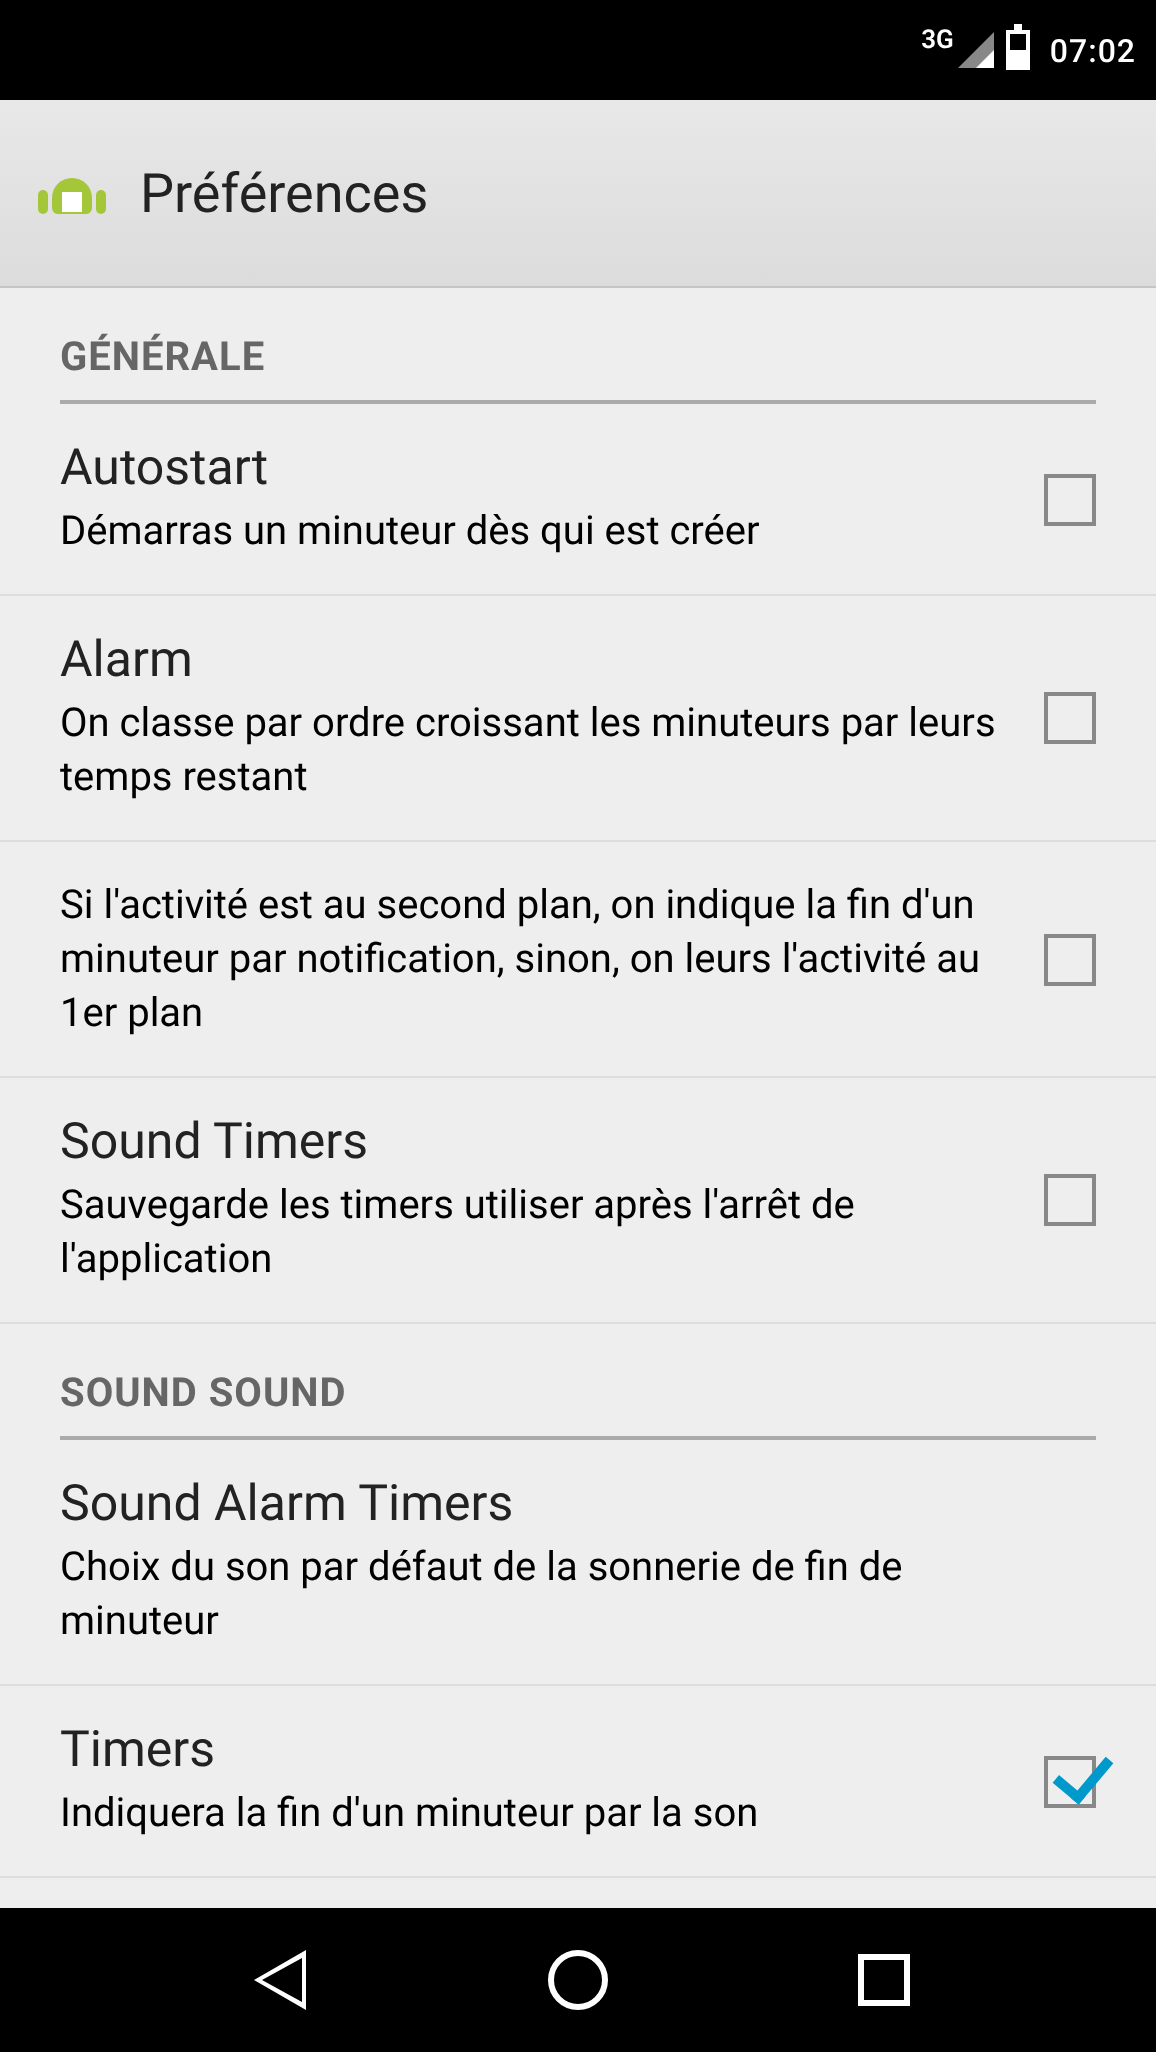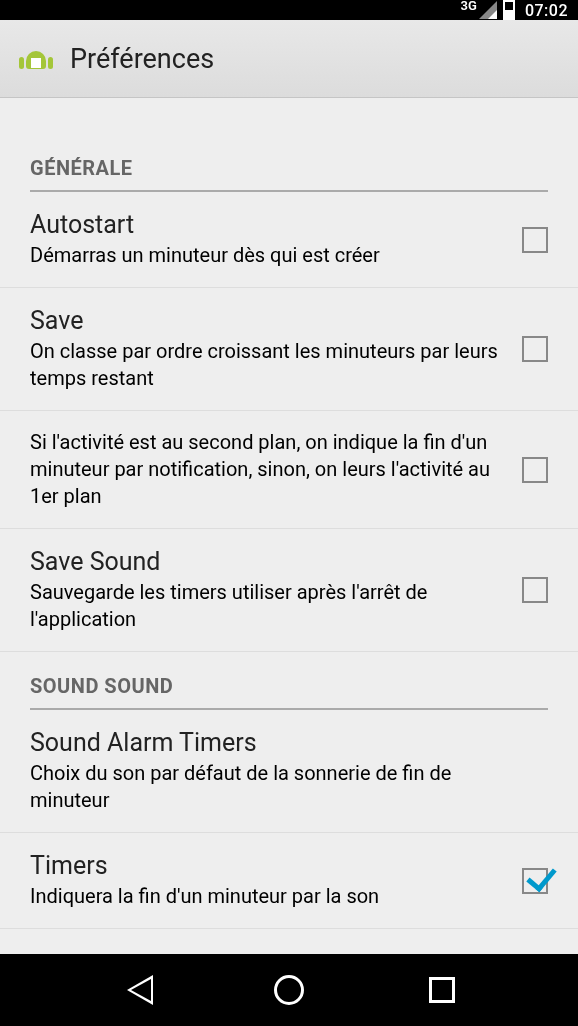--- a/index.html
+++ b/index.html
@@ -6,21 +6,21 @@
     body {
       width: 578px;
       height: 1026px;
       font-family: Roboto, Arial, sans-serif;
       background: #eeeeee;
       display: flex;
       flex-direction: column;
       overflow: hidden;
     }
     .status-bar {
-      height: 20px;
+      height: 50px;
       background: #000;
       color: #fff;
       display: flex;
       align-items: center;
       justify-content: flex-end;
       padding: 0 10px;
       font-size: 18px;
       font-weight: 500;
     }
     .status-bar .sig-3g { font-size: 13px; font-weight: 600; margin-right: 2px; position: relative; top: -5px; }
@@ -53,41 +53,41 @@
     }
     .status-bar .battery::after {
       content: '';
       position: absolute;
       bottom: 0; left: 0;
       width: 100%; height: 50%;
       background: #fff;
     }
     .status-bar .clock { font-size: 16px; letter-spacing: 0.5px; }
     .app-bar {
-      height: 78px;
+      height: 94px;
       background: linear-gradient(#e8e8e8, #dcdcdc);
       border-bottom: 1px solid #c5c5c5;
       display: flex;
       align-items: center;
       padding: 0 18px;
     }
     .android-icon { width: 36px; height: 36px; margin-right: 16px; position: relative; }
     .android-body { position: absolute; top:10px; left:8px; width:20px; height:18px; background:#a4c639; border-radius: 10px 10px 3px 3px; }
     .android-body::before, .android-body::after {
       content:''; position:absolute; top:6px; width:5px; height:12px; background:#a4c639; border-radius:3px;
     }
     .android-body::before { left:-7px; }
     .android-body::after { right:-7px; }
     .android-box { position:absolute; top:17px; left:13px; width:10px; height:10px; background:#fff; }
     .app-title {
       font-size: 27px;
       color: #222;
       font-weight: 400;
     }
-    .content { flex: 1; overflow-y: auto; background: #eeeeee; margin-top: 36px; }
+    .content { flex: 1; overflow-y: auto; background: #eeeeee; }
     .section-header {
       padding: 22px 30px 10px;
       font-size: 20px;
       font-weight: 700;
       color: #666;
       letter-spacing: 0.5px;
     }
     .section-divider {
       margin: 0 30px;
       height: 2px;
@@ -183,36 +183,36 @@
   <div class="pref-item">
     <div class="pref-text">
       <div class="pref-title">Autostart</div>
       <div class="pref-summary">Démarras un minuteur dès qui est créer</div>
     </div>
     <div class="checkbox"></div>
   </div>
 
   <div class="pref-item">
     <div class="pref-text">
-      <div class="pref-title">Save</div>
+      <div class="pref-title">Alarm</div>
       <div class="pref-summary">On classe par ordre croissant les minuteurs par leurs temps restant</div>
     </div>
     <div class="checkbox"></div>
   </div>
 
   <div class="pref-item">
     <div class="pref-text">
       <div class="pref-summary">Si l'activité est au second plan, on indique la fin d'un minuteur par notification, sinon, on leurs l'activité au 1er plan</div>
     </div>
     <div class="checkbox"></div>
   </div>
 
   <div class="pref-item">
     <div class="pref-text">
-      <div class="pref-title">Save Sound</div>
+      <div class="pref-title">Sound Timers</div>
       <div class="pref-summary">Sauvegarde les timers utiliser après l'arrêt de l'application</div>
     </div>
     <div class="checkbox"></div>
   </div>
 
   <div class="section-header">SOUND SOUND</div>
   <div class="section-divider"></div>
 
   <div class="pref-item">
     <div class="pref-text">

